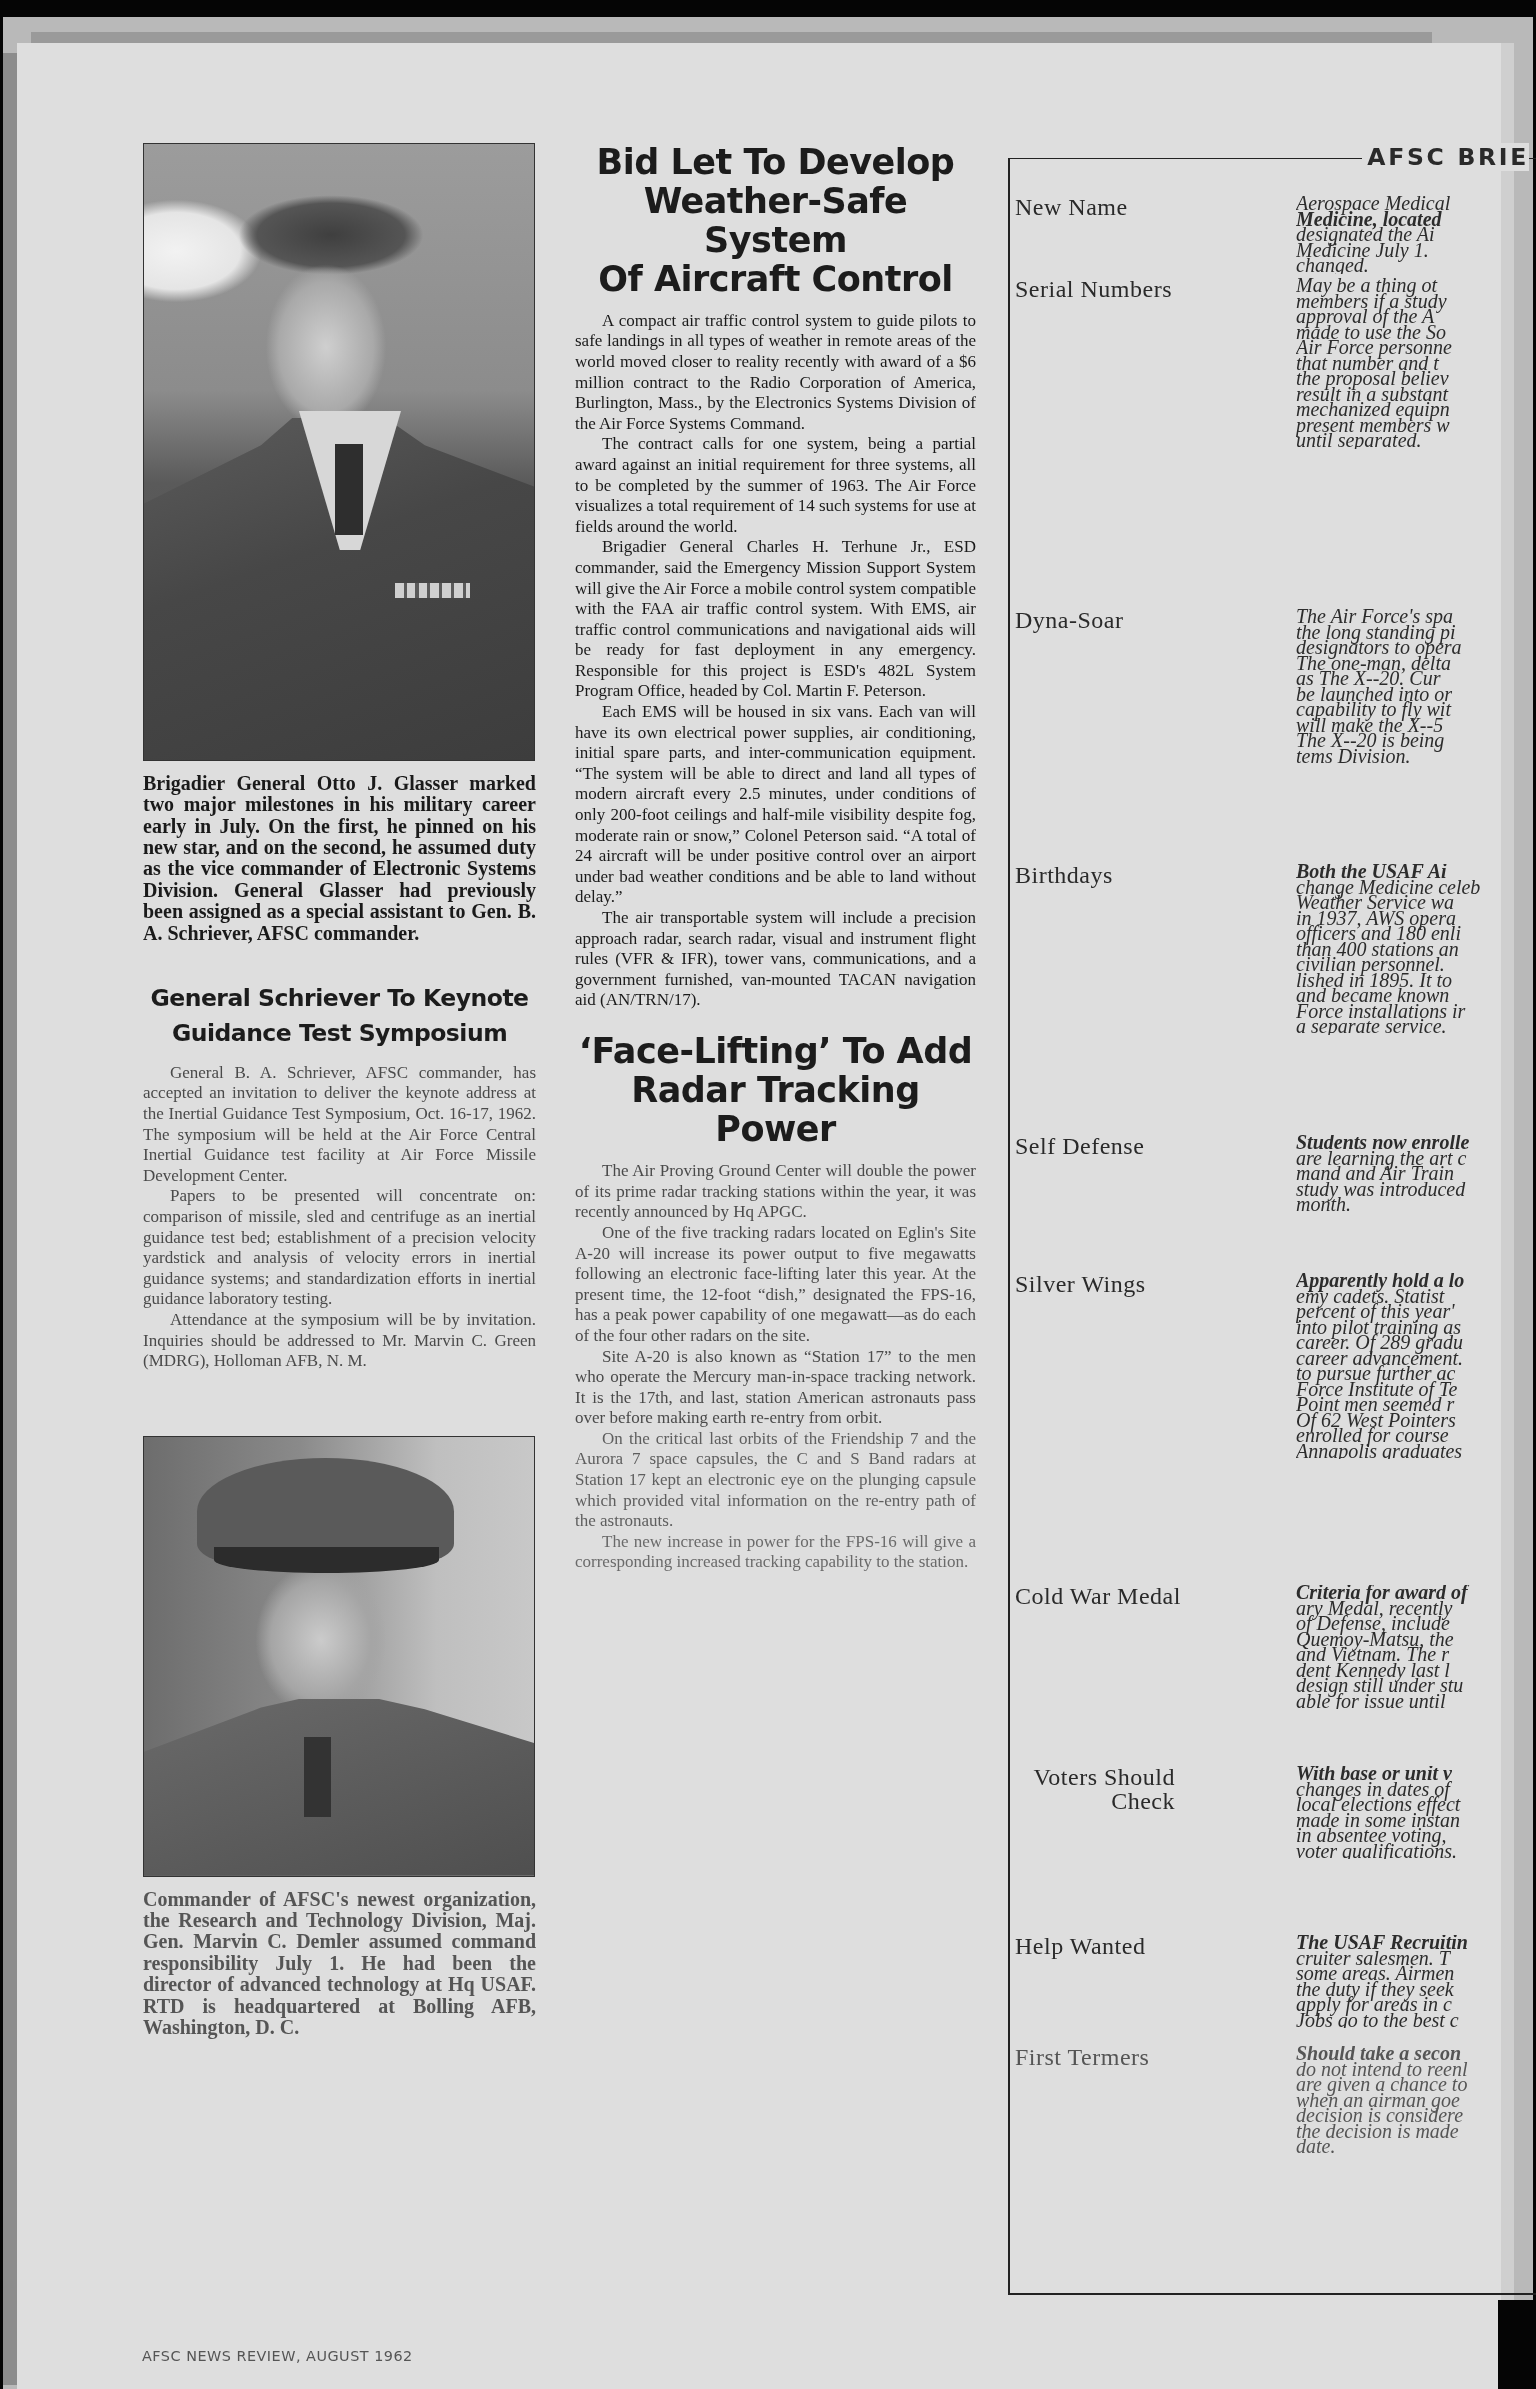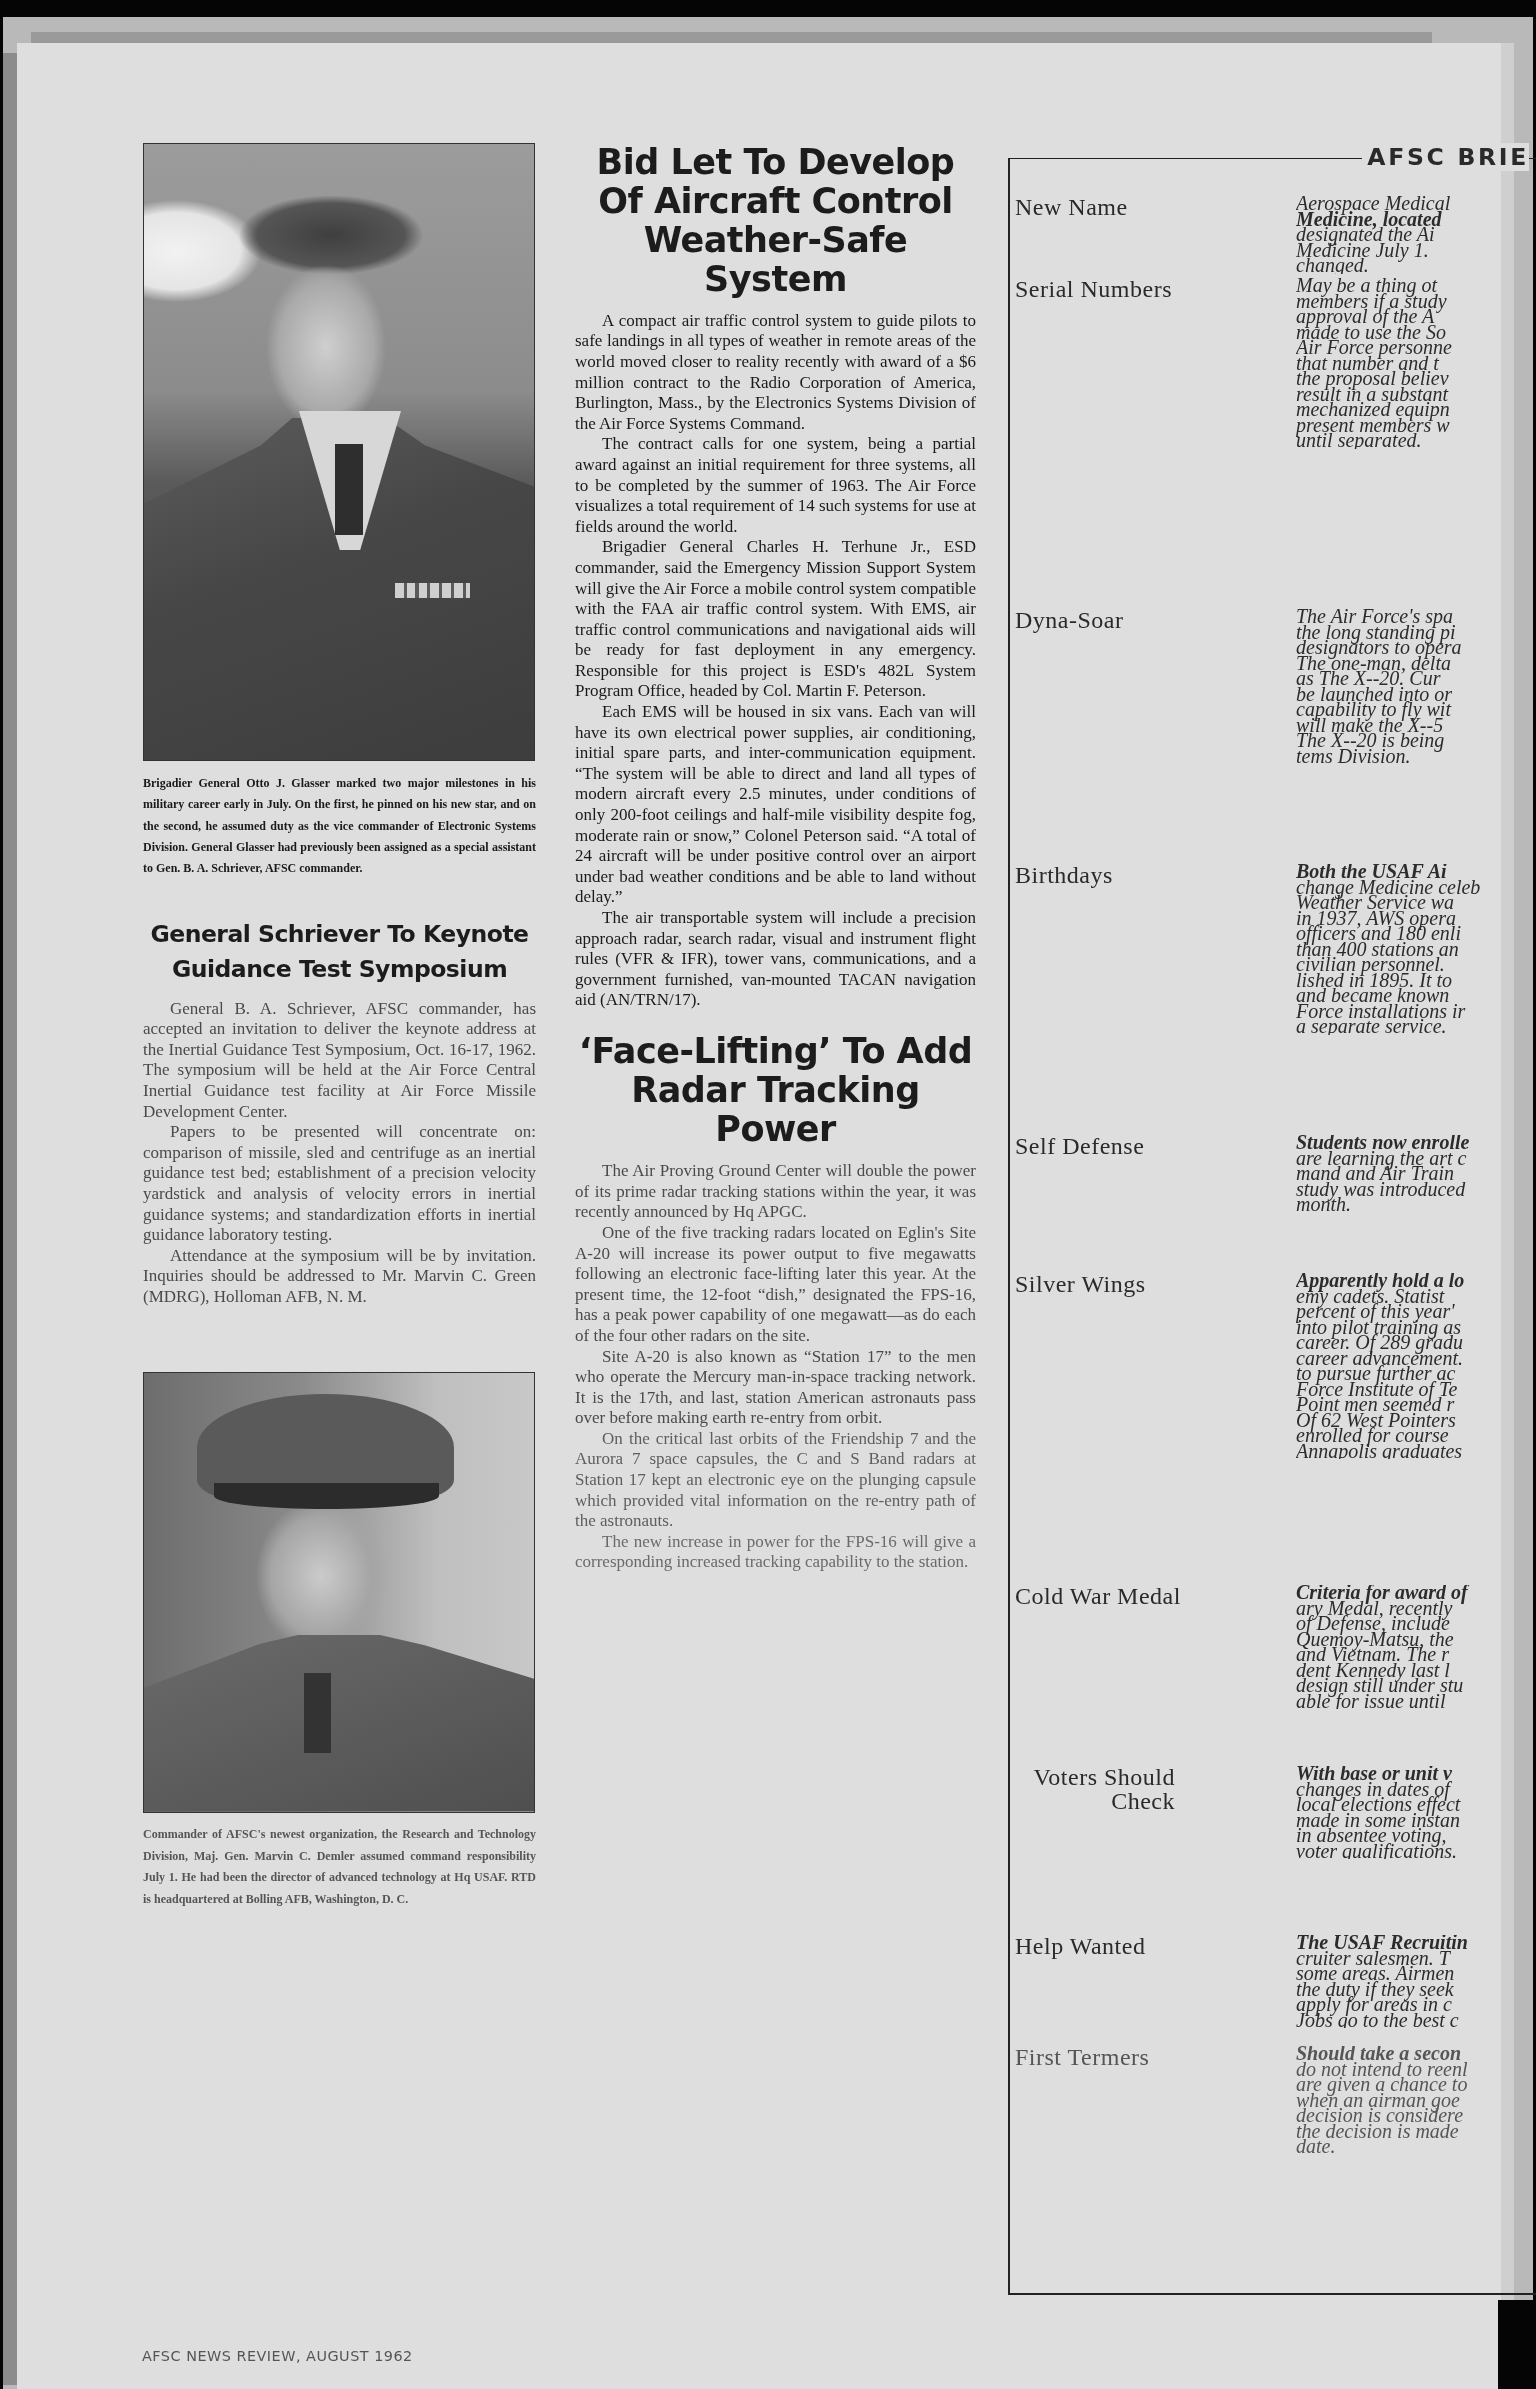--- a/index.html
+++ b/index.html
@@ -60,21 +60,21 @@
     background:#5a5a5a; border-radius:50% 50% 20% 20%;
   }
   .photo-demler .visor { position:absolute; left:70px; top:110px; width:225px; height:26px; background:#2c2c2c; border-radius:0 0 50% 50%; }
   .photo-demler .uniform {
     position:absolute; left:0; bottom:0; width:390px; height:177px;
     background:linear-gradient(160deg,#6a6a6a,#4f4f4f);
     clip-path:polygon(0 30%, 30% 5%, 40% 0, 60% 0, 72% 6%, 100% 25%, 100% 100%, 0 100%);
   }
   .photo-demler .tie { position:absolute; left:160px; top:300px; width:27px; height:80px; background:#333; }
 
-  .caption { font-size:12px; line-height:21.4px; text-align:justify; margin-top:11.8px; }
+  .caption { font-size:20px; line-height:21.4px; text-align:justify; margin-top:11.8px; }
   .caption.bold { font-weight:bold; }
   .caption.faded { color:#555; font-weight:bold; }
 
   .headline {
     font-family:"DejaVu Sans", sans-serif; font-weight:bold; text-align:center;
     letter-spacing:-0.5px; color:#1c1c1c;
   }
   .hl-small { font-size:23.5px; line-height:35px; margin:37px 0 11.8px; }
   .hl-large { font-size:35px; line-height:39px; margin:0 0 11.8px; }
 
@@ -139,22 +139,22 @@
     <div class="cap"></div>
     <div class="visor"></div>
     <div class="tie"></div>
   </div>
   <div class="caption faded">Commander of AFSC's newest organization, the Research and Technology Division, Maj. Gen. Marvin C. Demler assumed command responsibility July 1. He had been the director of advanced technology at Hq USAF. RTD is headquartered at Bolling AFB, Washington, D. C.</div>
 </div>
 
 <div class="col-mid">
   <div class="headline hl-large">
     <div>Bid Let To Develop</div>
+    <div>Weather-Safe System</div>
     <div>Of Aircraft Control</div>
-    <div>Weather-Safe System</div>
   </div>
   <div class="body-text">
     <p>A compact air traffic control system to guide pilots to safe landings in all types of weather in remote areas of the world moved closer to reality recently with award of a $6 million contract to the Radio Corporation of America, Burlington, Mass., by the Electronics Systems Division of the Air Force Systems Command.</p>
     <p>The contract calls for one system, being a partial award against an initial requirement for three systems, all to be completed by the summer of 1963. The Air Force visualizes a total requirement of 14 such systems for use at fields around the world.</p>
     <p>Brigadier General Charles H. Terhune Jr., ESD commander, said the Emergency Mission Support System will give the Air Force a mobile control system compatible with the FAA air traffic control system. With EMS, air traffic control communications and navigational aids will be ready for fast deployment in any emergency. Responsible for this project is ESD's 482L System Program Office, headed by Col. Martin F. Peterson.</p>
     <p>Each EMS will be housed in six vans. Each van will have its own electrical power supplies, air conditioning, initial spare parts, and inter-communication equipment. “The system will be able to direct and land all types of modern aircraft every 2.5 minutes, under conditions of only 200-foot ceilings and half-mile visibility despite fog, moderate rain or snow,” Colonel Peterson said. “A total of 24 aircraft will be under positive control over an airport under bad weather conditions and be able to land without delay.”</p>
     <p>The air transportable system will include a precision approach radar, search radar, visual and instrument flight rules (VFR &amp; IFR), tower vans, communications, and a government furnished, van-mounted TACAN navigation aid (AN/TRN/17).</p>
   </div>
 
   <div class="headline hl-large" style="margin-top:21.4px;">

